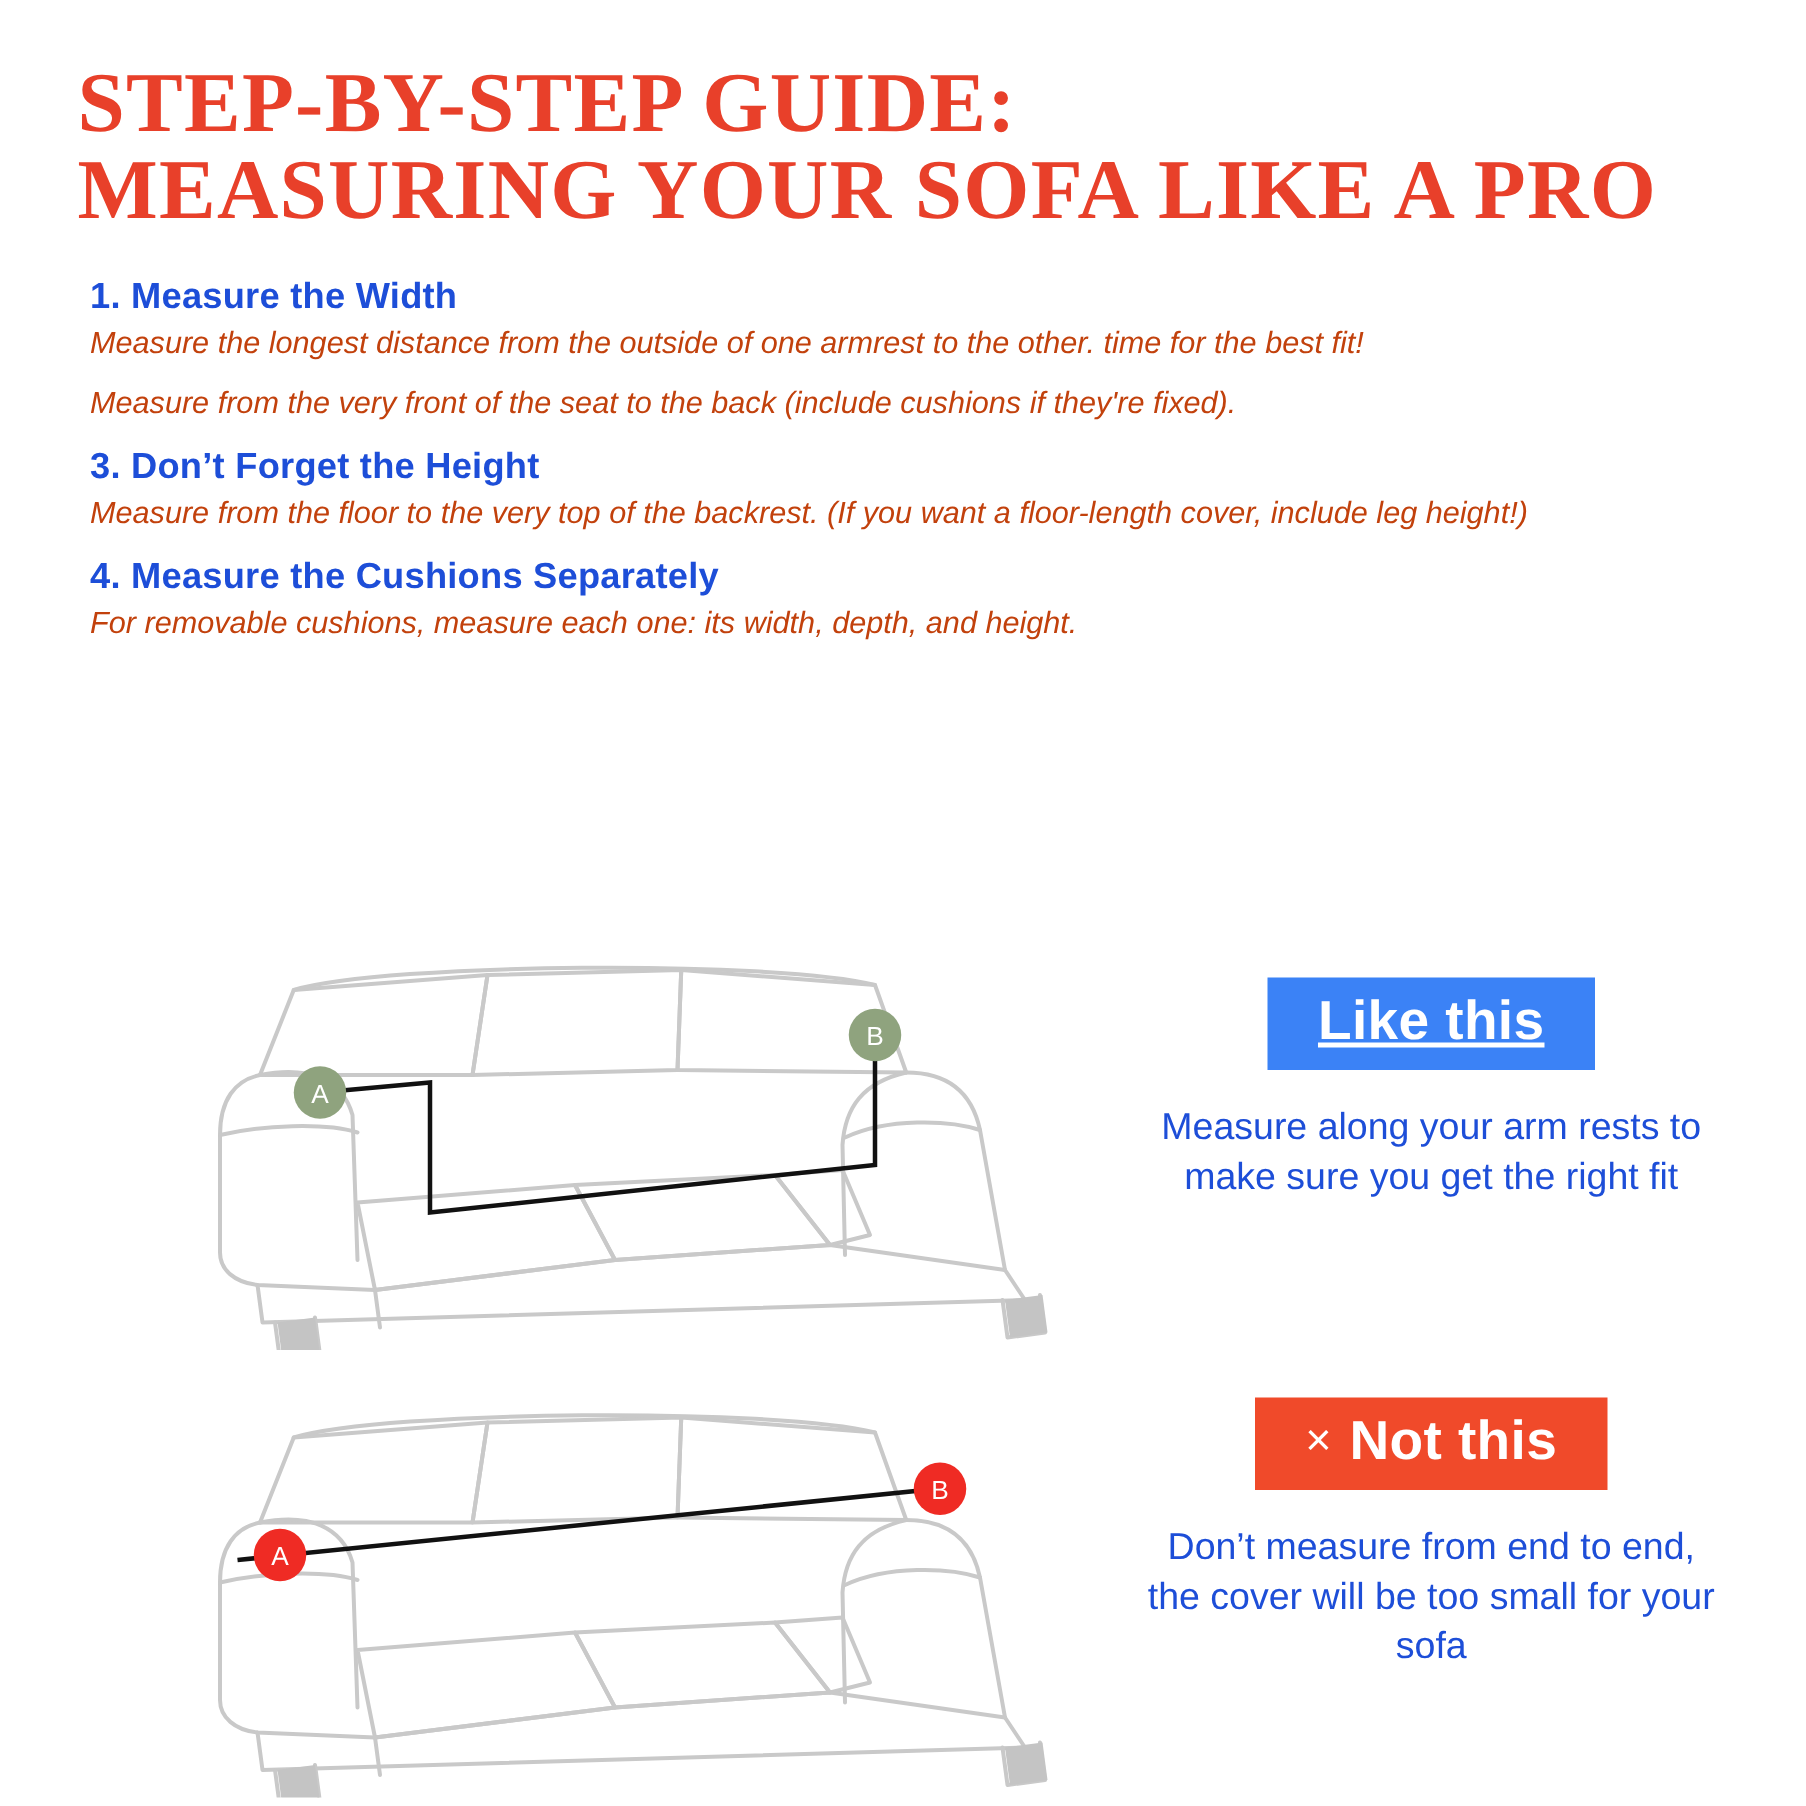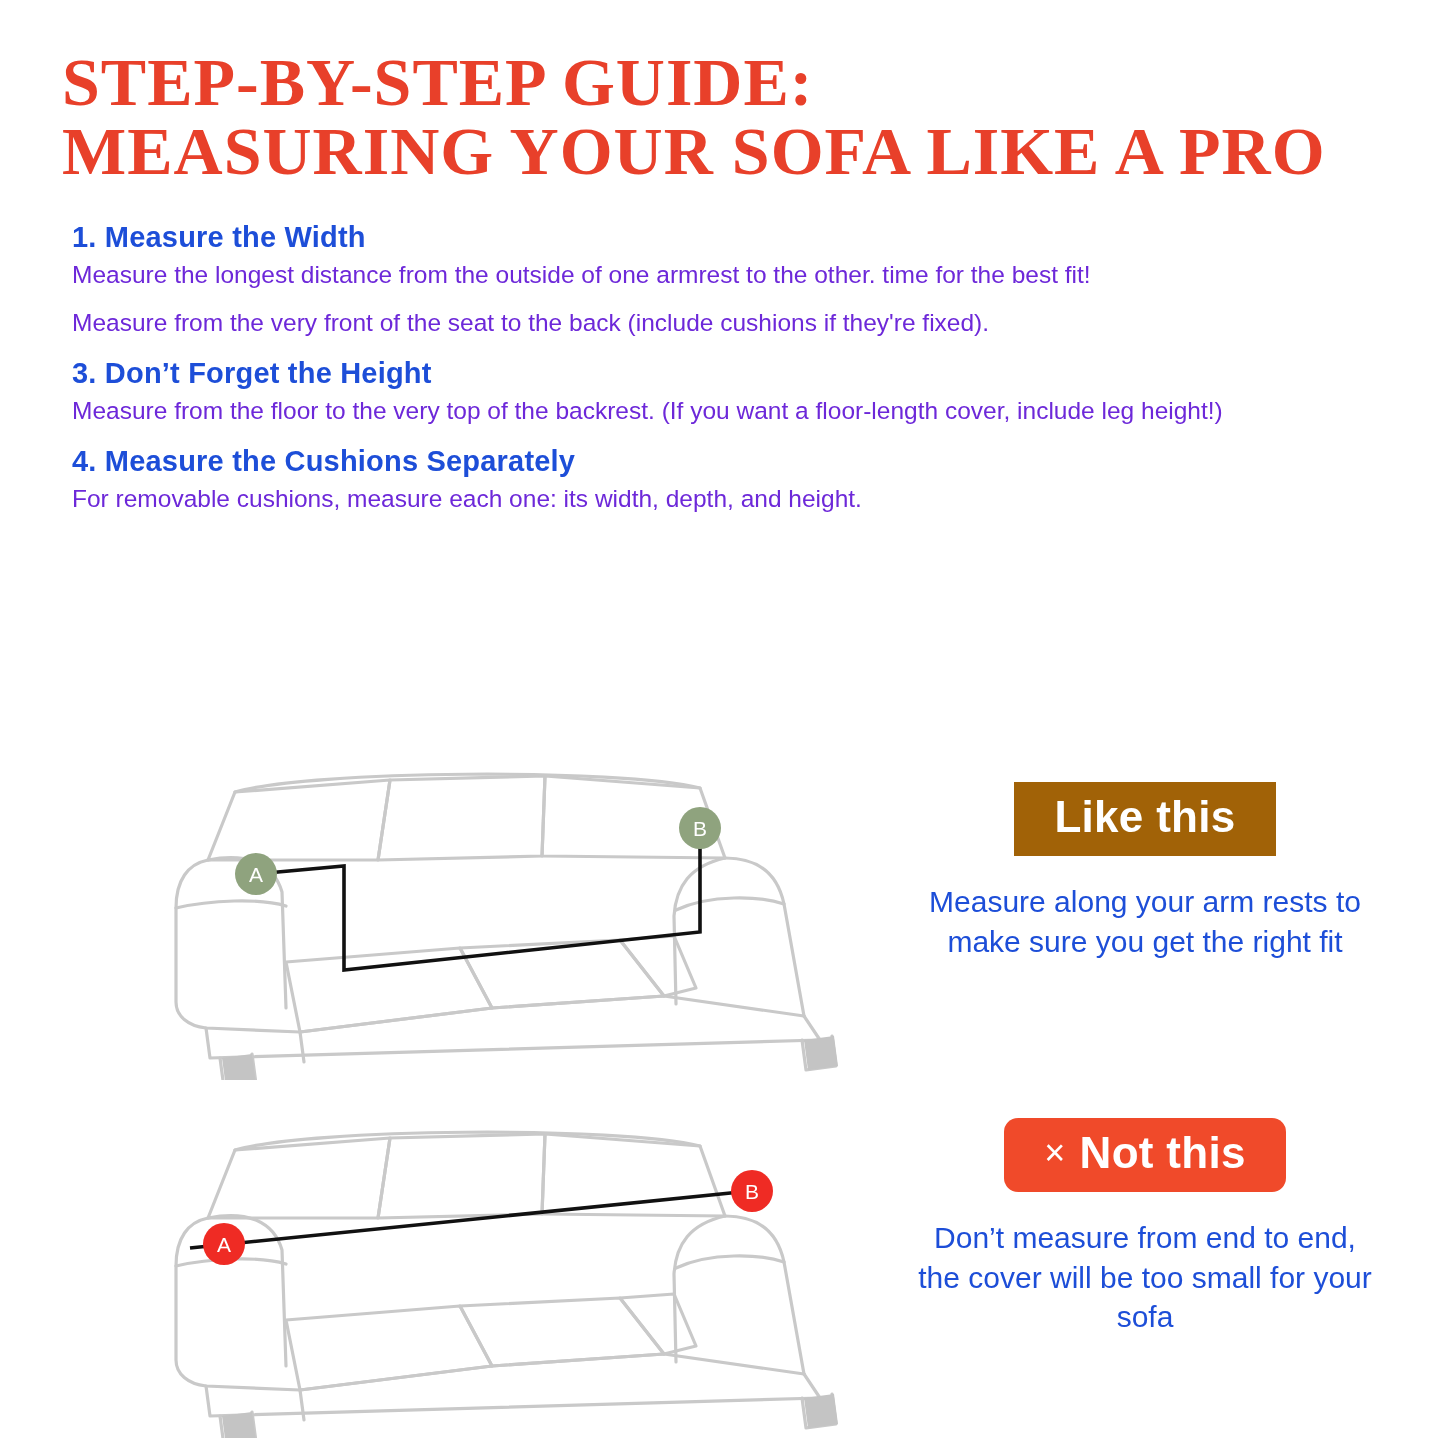--- a/index.html
+++ b/index.html
@@ -48,24 +48,25 @@
     margin-bottom: 18px;
   }
   .step-head {
     color: #1d4ed8;
     font-size: 29px;
     font-weight: bold;
     margin: 0 0 6px 10px;
     letter-spacing: 0.2px;
   }
   .step-body {
-    color: #6d28d9;
+    color: #c2410c;
     font-size: 24.5px;
     line-height: 1.25;
     margin: 0 0 0 10px;
+    font-style: italic;
   }
 
   
   .lower {
     position: absolute;
     left: 0;
     top: 740px;
     width: 1445px;
     height: 705px;
   }
@@ -91,22 +92,22 @@
     text-align: center;
   }
   .badge {
     display: inline-block;
     color: #ffffff;
     font-size: 44px;
     font-weight: bold;
     padding: 10px 40px 14px 40px;
     letter-spacing: 0.3px;
   }
-  .badge.good { background: #a16207; }
-  .badge.bad  { background: #f04a2a; border-radius: 14px; }
+  .badge.good { background: #3b82f6; text-decoration: underline; }
+  .badge.bad  { background: #f04a2a; }
   .badge .x-mark {
     font-weight: normal;
     font-size: 36px;
     margin-right: 14px;
     position: relative;
     top: -3px;
   }
   .caption {
     font-size: 30px;
     line-height: 1.32;

